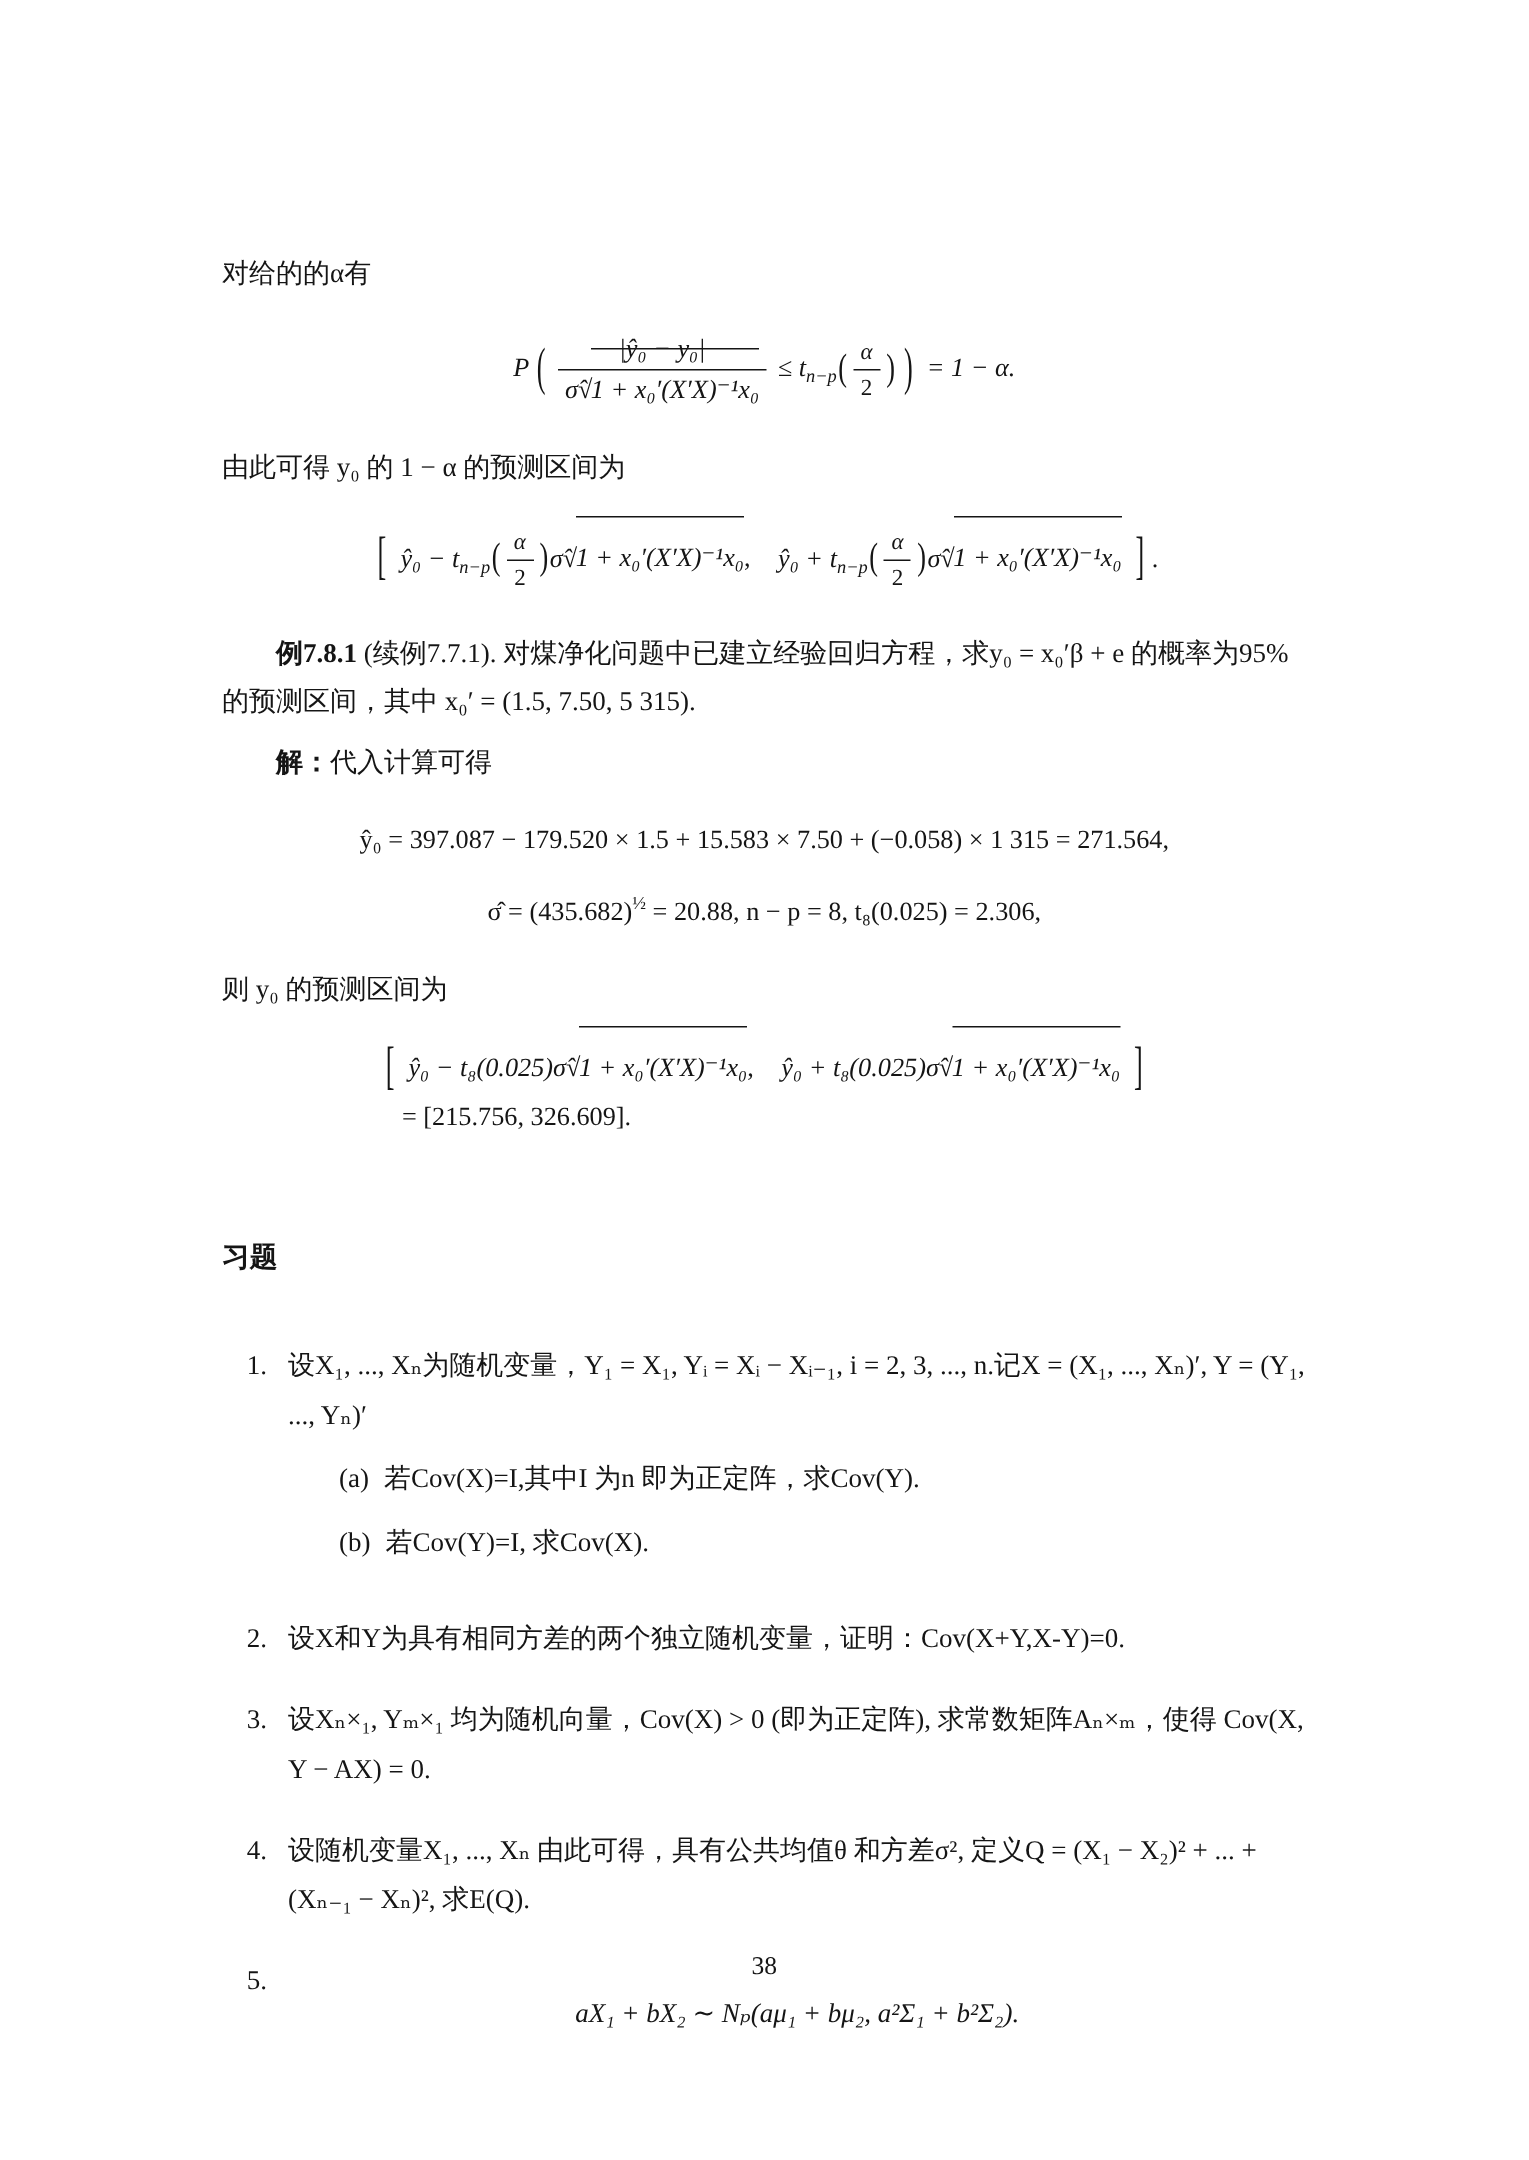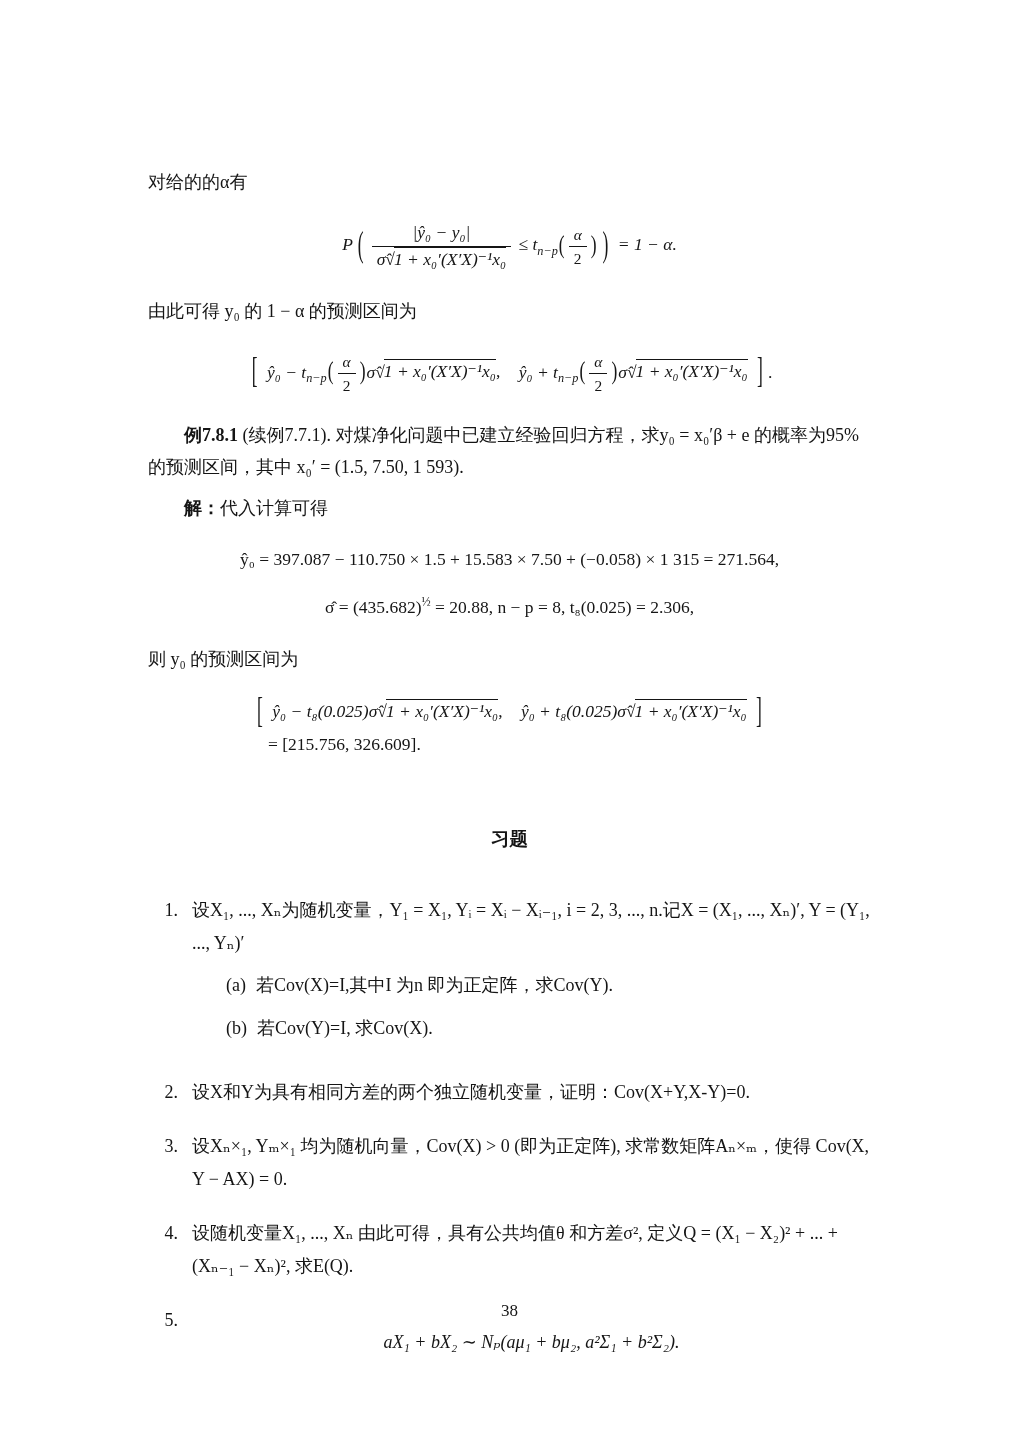--- a/index.html
+++ b/index.html
@@ -11,28 +11,28 @@
   .content { padding: 158px 148px 0 148px; font-size: 18px; line-height: 1.8; }
   p { margin: 0; }
   .body-text { margin: 8px 0; }
   .indent { text-indent: 2em; }
   .display { text-align: center; margin: 24px 0; font-size: 17.5px; line-height: 1.35; }
   .it { font-style: italic; }
   .frac { display: inline-block; vertical-align: middle; text-align: center; margin: 0 3px; line-height: 1.25; }
   .frac .fnum { display: block; padding: 0 5px 2px; border-bottom: 1.2px solid currentColor; }
   .frac .fden { display: block; padding: 2px 5px 0; }
   .frac.small { font-size: 88%; }
-  .radicand { border-top: 1.2px solid currentColor; padding-top: 1px; margin-left: -1px; margin-top: 43px; }
+  .radicand { border-top: 1.2px solid currentColor; padding-top: 16px; margin-left: -1px; margin-top: 43px; }
   .bigdelim { display: inline-block; transform: scaleY(2.0); margin: 0 5px; }
   .middelim { display: inline-block; transform: scaleY(1.45); margin: 0 1px; }
   sub { font-size: 70%; line-height: 0; }
   sup { font-size: 70%; line-height: 0; }
   .sep { margin-right: 14px; }
   .eq-line2 { text-align: left; margin: 10px 0 0 120px; }
-  .section-heading { text-align: center; font-weight: bold; font-size: 18.5px; margin: 66px 0 38px; }
+  .section-heading { text-align: left; font-weight: bold; font-size: 18.5px; margin: 66px 0 38px; }
   .ex { display: flex; margin: 22px 0; }
   .ex-num { flex: 0 0 30px; width: 30px; text-align: right; margin-right: 14px; }
   .ex-body { flex: 1; }
   .subitem { display: flex; margin: 10px 0 10px 34px; }
   .sub-label { margin-right: 10px; }
   .ex-display { text-align: center; margin: 22px 0 8px; }
   .footer { position: absolute; left: 0; top: 1301px; width: 100%; text-align: center; font-size: 17px; }
 </style>
 </head>
 <body>
@@ -51,28 +51,28 @@
     <p class="body-text">由此可得 y₀ 的 1 − α 的预测区间为</p>
 
     <div class="display">
       <span class="bigdelim">[</span>
       <span class="it">ŷ₀ − t</span><sub class="it">n−p</sub><span class="middelim">(</span><span class="frac small"><span class="fnum it">α</span><span class="fden">2</span></span><span class="middelim">)</span><span class="it">σ̂</span><span>√</span><span class="radicand it">1 + x₀′(X′X)⁻¹x₀</span><span class="sep">,</span>
       <span class="it">ŷ₀ + t</span><sub class="it">n−p</sub><span class="middelim">(</span><span class="frac small"><span class="fnum it">α</span><span class="fden">2</span></span><span class="middelim">)</span><span class="it">σ̂</span><span>√</span><span class="radicand it">1 + x₀′(X′X)⁻¹x₀</span>
       <span class="bigdelim">]</span><span>.</span>
     </div>
 
     <p class="body-text indent">
-      <strong>例7.8.1</strong><span> (续例7.7.1). 对煤净化问题中已建立经验回归方程，求y₀ = x₀′β + e 的概率为95% 的预测区间，其中 x₀′ = (1.5, 7.50, 1 593).</span>
+      <strong>例7.8.1</strong><span> (续例7.7.1). 对煤净化问题中已建立经验回归方程，求y₀ = x₀′β + e 的概率为95% 的预测区间，其中 x₀′ = (1.5, 7.50, 5 315).</span>
     </p>
 
     <p class="body-text indent">
       <strong>解：</strong><span>代入计算可得</span>
     </p>
 
-    <div class="display">ŷ₀ = 397.087 − 110.750 × 1.5 + 15.583 × 7.50 + (−0.058) × 1 315 = 271.564,</div>
+    <div class="display">ŷ₀ = 397.087 − 179.520 × 1.5 + 15.583 × 7.50 + (−0.058) × 1 315 = 271.564,</div>
 
     <div class="display">
       <span>σ̂ = (435.682)</span><sup>½</sup><span> = 20.88,  n − p = 8,  t₈(0.025) = 2.306,</span>
     </div>
 
     <p class="body-text">则 y₀ 的预测区间为</p>
 
     <div class="display">
       <span class="bigdelim">[</span>
       <span class="it">ŷ₀ − t₈(0.025)σ̂</span><span>√</span><span class="radicand it">1 + x₀′(X′X)⁻¹x₀</span><span class="sep">,</span>

